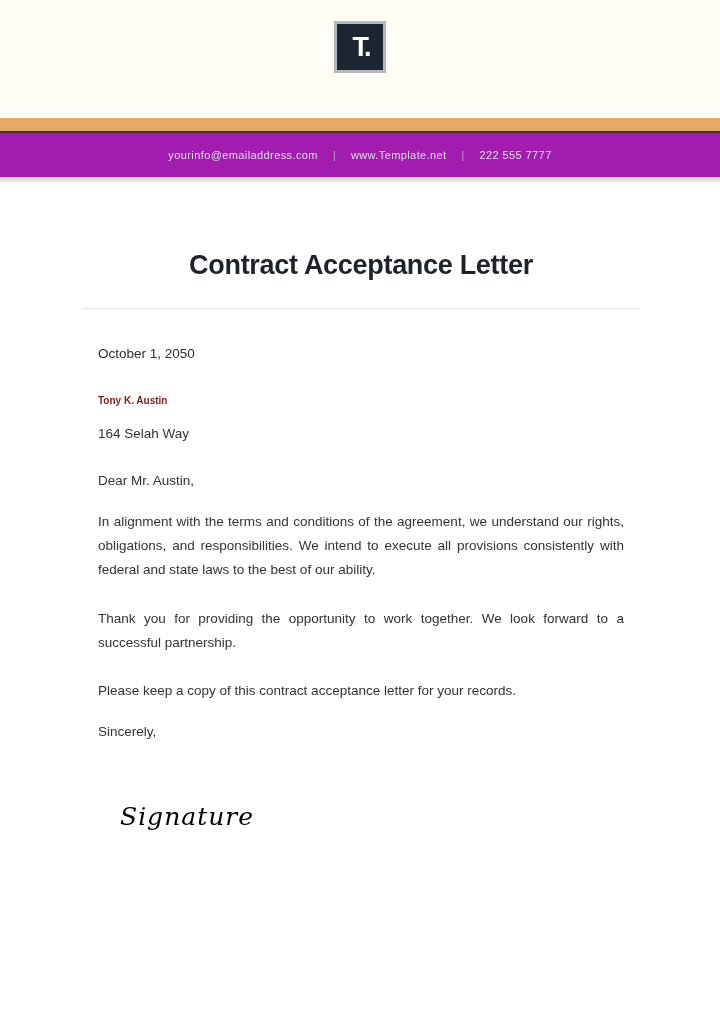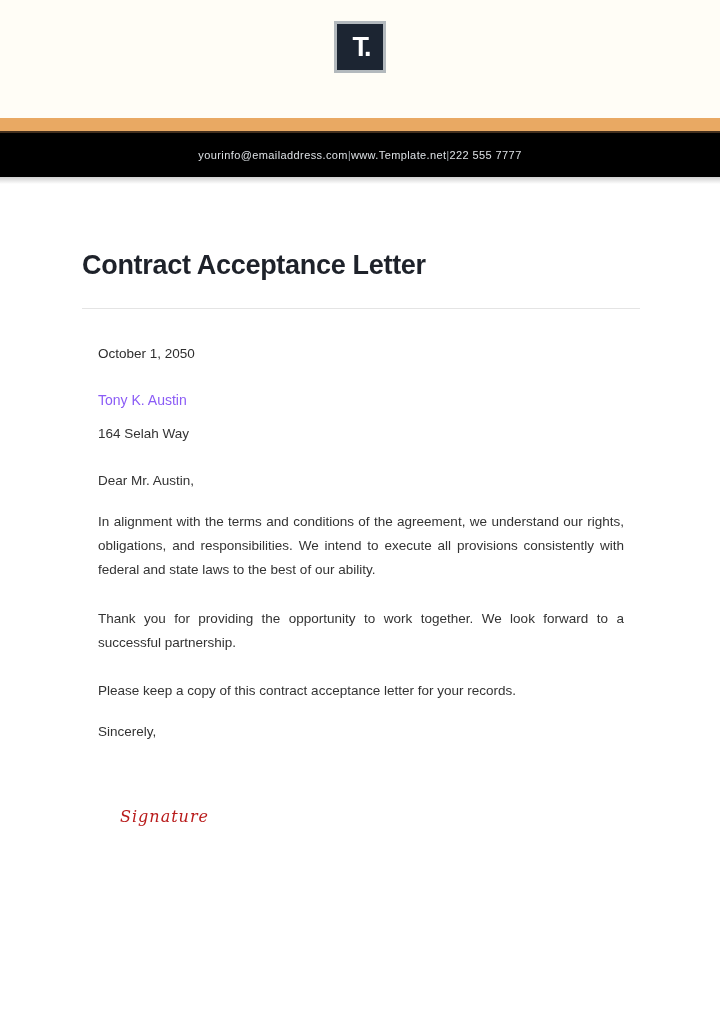--- a/index.html
+++ b/index.html
@@ -19,64 +19,65 @@
     background: #1C2532;
     border: 3px solid #B3B9BD;
     display: flex; align-items: center; justify-content: center;
   }
   .logo span {
     color: #ffffff; font-weight: bold; font-size: 27px;
     letter-spacing: -2px; padding-left: 2px; line-height: 1;
   }
   .stripe { height: 13px; background: #E9A963; }
   .contact-bar {
-    height: 44px; background: #000000;
+    height: 44px; background: #a21caf;
     border-top: 2px solid #44301E;
     display: flex; align-items: center; justify-content: center;
-    gap: 0;
+    gap: 15px;
     color: #DCE0E4; font-size: 11px; letter-spacing: 0.4px;
   }
   .contact-bar .sep { color: #AEB4BA; font-size: 10px; }
   .bar-shadow { height: 7px; background: linear-gradient(to bottom, #CFCFCF, #FFFFFF); }
 
   
   .letter { padding: 0 80px 0 82px; color: #333333; }
   .letter p { margin: 16px; }
   h1.title {
     margin: 64px 0 0 0;
+    text-align: center;
     font-size: 27px; line-height: 34px;
     font-weight: bold; color: #1E222A;
     letter-spacing: -0.3px;
   }
   .divider {
     border: none; border-top: 1px solid #E4E4E4;
     margin: 26px 0 0 0; height: 0;
   }
   .date { margin-top: 36px !important; font-size: 13.5px; line-height: 17px; color: #2E2E2E; }
-  .name { margin-top: 30px !important; font-size: 14px; line-height: 17px; font-weight: normal; color: #8b5cf6; }
+  .name { margin-top: 30px !important; font-size: 10px; line-height: 17px; font-weight: bold; color: #7f1d1d; }
   .addr1 { margin-top: 7px !important; font-size: 13.5px; line-height: 17px; }
   .addr2 { margin-top: 10px !important; font-size: 13.5px; line-height: 17px; }
   .salutation { margin-top: 30px !important; font-size: 13.5px; line-height: 17px; }
   .para {
     font-size: 13.5px; line-height: 24px;
     text-align: justify; text-justify: inter-word;
     color: #333333;
   }
   .p1 { margin-top: 29px !important; }
   .p2 { margin-top: 21px !important; }
   .p3 { margin-top: 25px !important; }
   .p4 { margin-top: 24px !important; }
   .closing { margin-top: 20px !important; font-size: 13.5px; line-height: 17px; }
   .signature {
     margin-top: 63px !important;
     padding-left: 22px;
     font-family: "DejaVu Serif", serif;
     font-style: italic;
-    font-size: 16px; line-height: 28px;
-    color: #b91c1c; letter-spacing: 1px;
+    font-size: 25px; line-height: 28px;
+    color: #000000; letter-spacing: 1px;
   }
 </style>
 </head>
 <body>
 
 <div class="page">
 
   <header class="header">
     <div class="logo">
       <span>T.</span>

